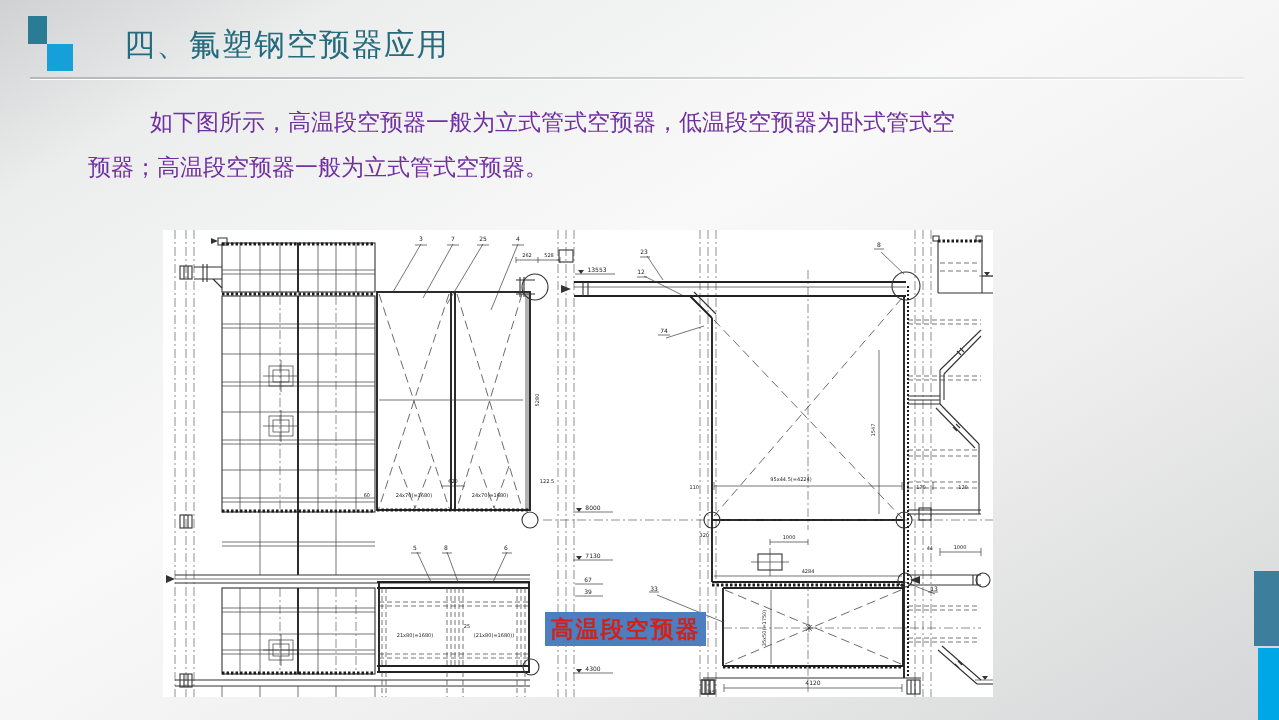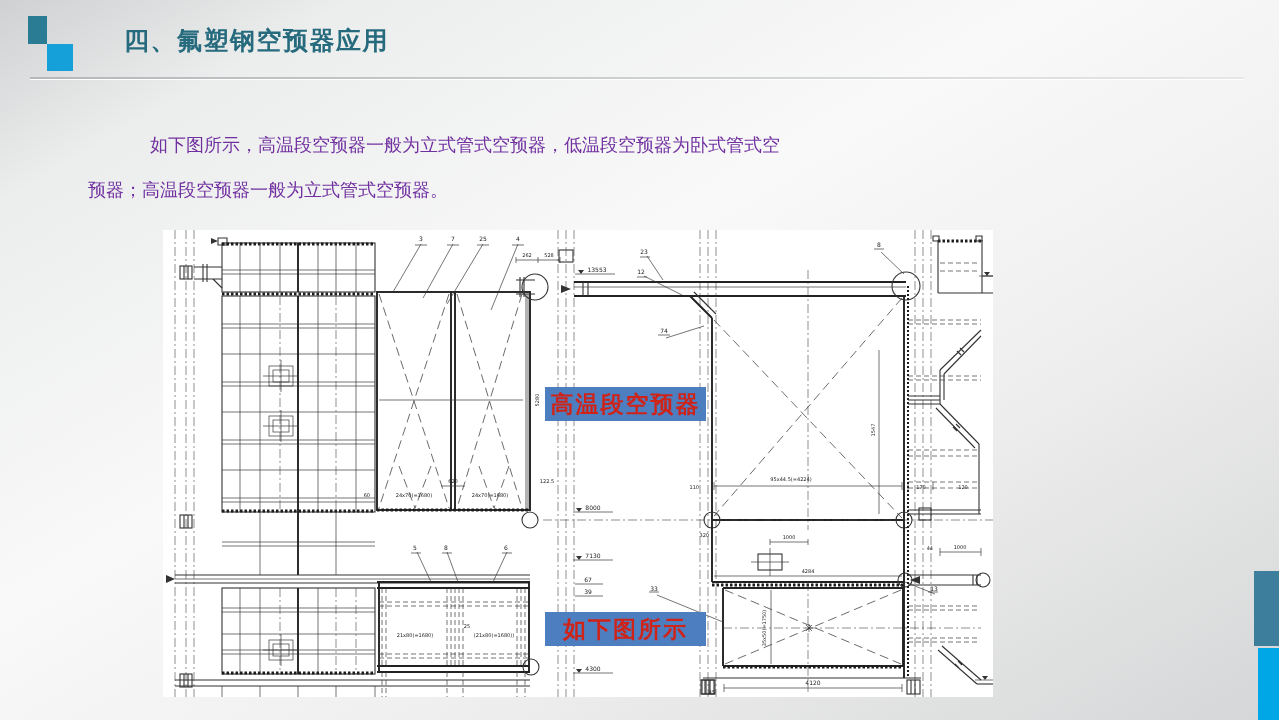--- a/index.html
+++ b/index.html
@@ -3,24 +3,24 @@
 <meta charset="utf-8">
 <style>
   html,body{margin:0;padding:0}
   .slide{
     position:relative;width:1279px;height:720px;overflow:hidden;
     font-family:"Liberation Sans",sans-serif;
     background:linear-gradient(150deg,#cfd1d2 0%,#eceded 14%,#f9f9f9 42%,#efefef 66%,#d5d6d7 100%);
   }
   .sq-dark{position:absolute;left:28px;top:16px;width:19px;height:28px;background:#2a7c94}
   .sq-light{position:absolute;left:47px;top:44px;width:26px;height:27px;background:#16a0d9}
-  .title{position:absolute;left:124px;top:24px;font-weight:bold;font-size:25px;color:#266b7d;letter-spacing:1.5px}
+  .title{position:absolute;left:124px;top:24px;font-weight:normal;font-size:31px;color:#266b7d;letter-spacing:1.5px}
   .rule{position:absolute;left:30px;top:77px;width:1214px;height:2px;
         background:linear-gradient(to right,#b4b8ba,#e6e8e8);border-bottom:1px solid #ffffff}
-  .body-text{position:absolute;left:88px;top:123px;width:1050px;font-size:18px;line-height:45px;color:#7030a0}
+  .body-text{position:absolute;left:88px;top:100px;width:1050px;font-size:23px;line-height:45px;color:#7030a0}
   .body-text .l1{display:block;padding-left:62px}
   .body-text .l2{display:block}
   .drawing{position:absolute;left:163px;top:230px;width:830px;height:467px;background:#ffffff}
   .drawing svg{display:block}
   .callout{position:absolute;width:161px;height:34px;background:#4d7ec0;color:#d02318;
            font-weight:bold;font-size:23px;line-height:34px;text-align:center;letter-spacing:2px}
   .callout-high{left:545px;top:387px}
   .callout-low{left:545px;top:612px}
   .bar-teal{position:absolute;left:1254px;top:571px;width:25px;height:75px;background:#3d7e9d}
   .bar-blue{position:absolute;left:1258px;top:648px;width:21px;height:72px;background:#00a7e7}
@@ -268,18 +268,17 @@
       <circle class="s1" cx="820" cy="350" r="7"></circle>
       <path class="dsh2" d="M745 376H817M745 380H817M745 408H817M745 412H817"></path>
       <path class="s1" d="M779 416L818 450M775 420L814 454M795 431l4 4M792 434l4 4"></path>
       <path class="s1" d="M814 454H830"></path>
       <path class="s" d="M812 450h18"></path>
           <path fill="#333" d="M819 446h6l-3 4z"></path>
     </g>
   </svg>
   </div>
 
-  <div class="callout callout-high">高温段空预器</div>
-  <div class="callout callout-low">如下图所示</div>
+  <div class="callout callout-low">高温段空预器</div>
 
   <div class="bar-teal"></div>
   <div class="bar-blue"></div>
 </div>
 
 </body></html>

